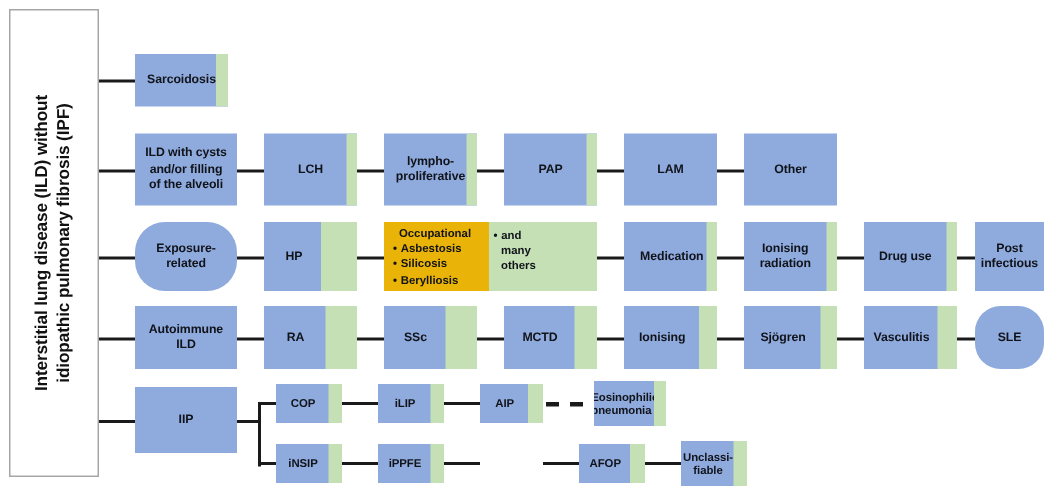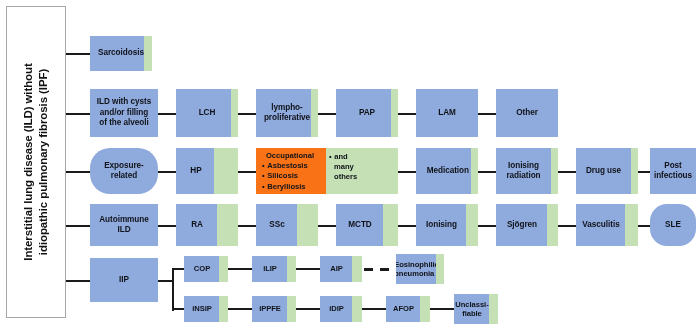--- a/index.html
+++ b/index.html
@@ -65,21 +65,21 @@
   .node.big{font-size:8.2px;line-height:10.5px;}
 
   
   .occ{
     position:absolute;
     box-sizing:border-box;
     display:flex;
     overflow:hidden;
   }
   .occ-left{
-    background:#f97316;
+    background:#eab308;
     padding:3px 4px 3px 6px;
     box-sizing:border-box;
     font-size:7.6px;
     font-weight:bold;
     color:#10131a;
     line-height:10.2px;
     text-align:left;
   }
   .occ-left .occ-title{display:block;text-align:center;padding-right:4px;}
   .occ-left ul{margin:0;padding:0;list-style:none;}
@@ -325,24 +325,20 @@
     <span class="tail" style="width:9px;"></span>
   </div>
   <div class="hline" style="left:228px; top:308px; width:24px;"></div>
 
   <div class="node" style="left:252px; top:296px; width:44px; height:26px;">
     <span class="txt" style="margin-right:8px;">iPPFE</span>
     <span class="tail" style="width:9px;"></span>
   </div>
   <div class="hline" style="left:296px; top:308px; width:24px;"></div>
 
-  <div class="node" style="left:320px; top:296px; width:42px; height:26px;">
-    <span class="txt" style="margin-right:9px;">iDIP</span>
-    <span class="tail" style="width:10px;"></span>
-  </div>
   <div class="hline" style="left:362px; top:308px; width:24px;"></div>
 
   <div class="node" style="left:386px; top:296px; width:44px; height:26px;">
     <span class="txt" style="margin-right:9px;">AFOP</span>
     <span class="tail" style="width:10px;"></span>
   </div>
   <div class="hline" style="left:430px; top:308px; width:24px;"></div>
 
   <div class="node" style="left:454px; top:294px; width:44px; height:30px;">
     <span class="txt" style="margin-right:8px;">

